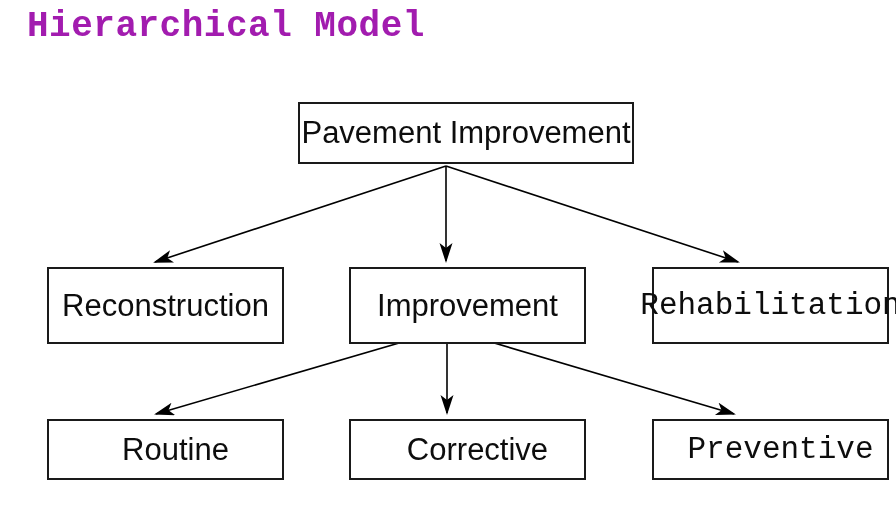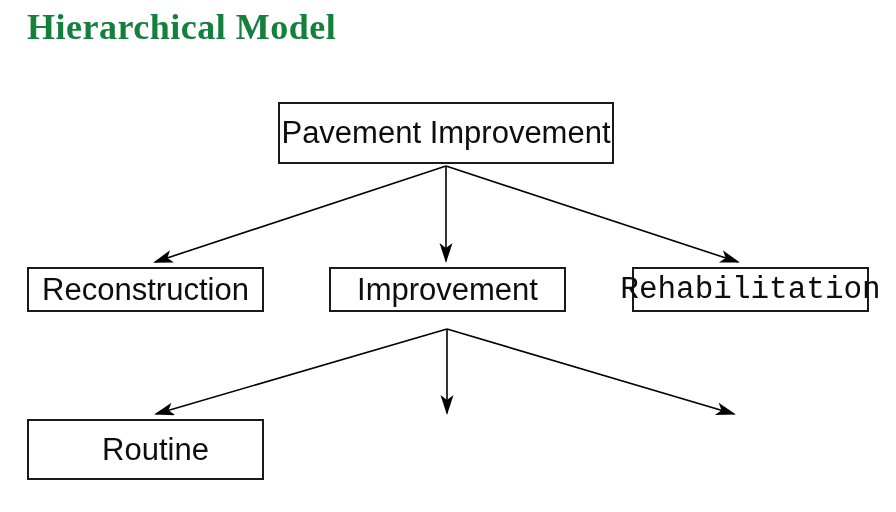--- a/index.html
+++ b/index.html
@@ -12,48 +12,49 @@
     width: 896px;
     height: 512px;
     background: #ffffff;
     overflow: hidden;
     font-family: "Liberation Sans", "DejaVu Sans", sans-serif;
   }
   .page-title {
     position: absolute;
     left: 27px;
     top: 6px;
-    font-family: Liberation Serif, serif;
+    font-family: Liberation Mono, monospace;
     font-size: 36px;
     font-weight: bold;
     letter-spacing: 0.5px;
-    color: #15803d;
+    color: #a21caf;
     white-space: nowrap;
   }
   #edges {
     position: absolute;
     left: 0;
     top: 0;
     width: 896px;
     height: 512px;
   }
   .node {
     position: absolute;
     box-sizing: border-box;
     background: #ffffff;
     border: 2px solid #1a1a1a;
     display: flex;
     align-items: center;
     justify-content: center;
     font-size: 31px;
     color: #0d0d0d;
     white-space: nowrap;
+    margin-left: 20px;
   }
   .node-root   { left: 278px; top: 102px; width: 336px; height: 62px; }
-  .row2        { top: 267px; width: 237px; height: 45px; }
+  .row2        { top: 267px; width: 237px; height: 77px; }
   .row3        { top: 419px; width: 237px; height: 61px; padding-left: 20px; }
   .col-left    { left: 27px; }
   .col-mid     { left: 329px; }
   .col-right   { left: 632px; font-family: Liberation Mono, monospace; }
 </style>
 </head>
 <body>
 
 <div id="stage">
 
@@ -78,15 +79,17 @@
   <div class="node node-root">Pavement Improvement</div>
 
   <div class="node row2 col-left">Reconstruction</div>
 
   <div class="node row2 col-mid">Improvement</div>
 
   <div class="node row2 col-right">Rehabilitation</div>
 
   <div class="node row3 col-left">Routine</div>
 
+  <div class="node row3 col-mid">Corrective</div>
 
+  <div class="node row3 col-right">Preventive</div>
 
 </div>
 
 </body></html>

